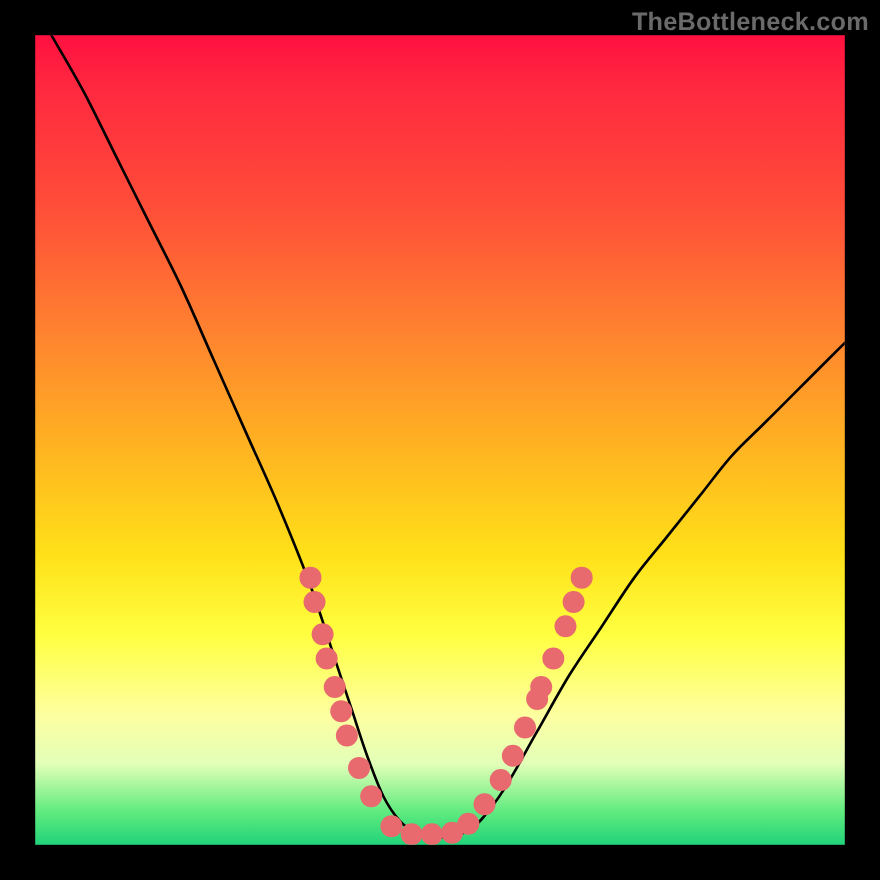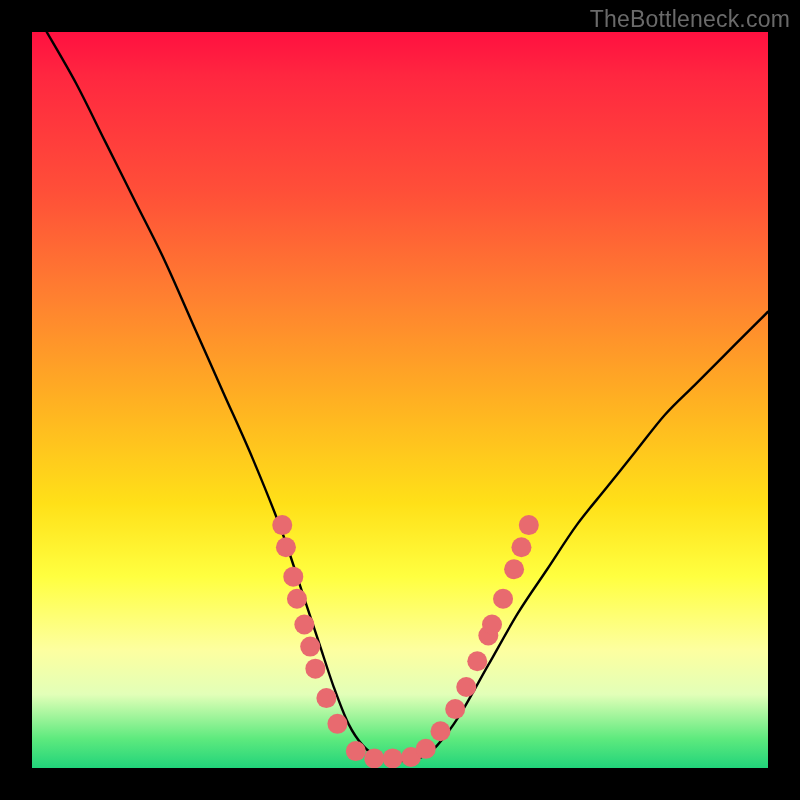--- a/index.html
+++ b/index.html
@@ -38,21 +38,21 @@
       #5eea7e 96%,
       #21d37a 100%
     );
   }
   .watermark {
     position: absolute;
     top: 6px;
     right: 10px;
     color: #6a6a6a;
     font-size: 23px;
-    font-weight: 400;
+    font-weight: 700;
     letter-spacing: 0.2px;
     user-select: none;
   }
   svg.curve {
     position: absolute;
     left: 0;
     top: 0;
     width: 736px;
     height: 736px;
   }

